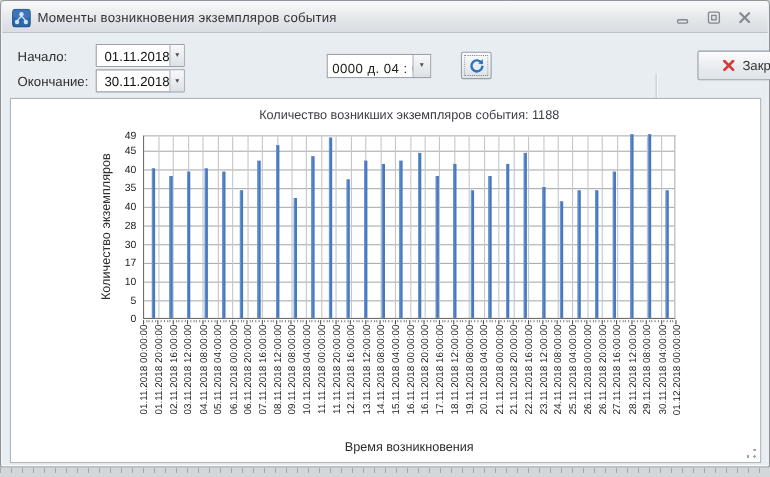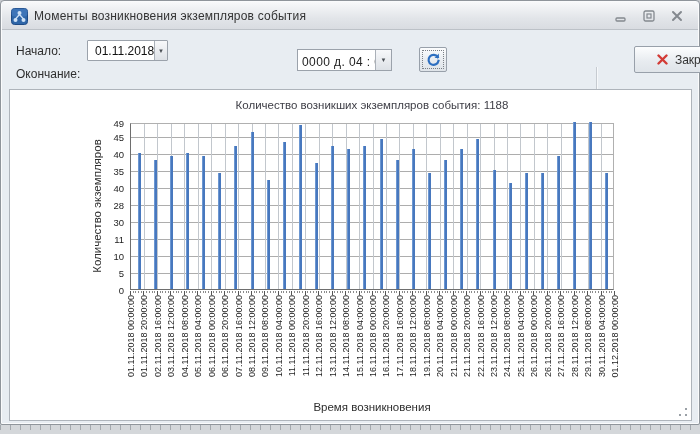--- a/index.html
+++ b/index.html
@@ -113,20 +113,24 @@
   </div>
 
   <div class="toolbar">
     <span class="fld-label" style="left:14px; top:13px">Начало:</span>
     <div class="combo" style="left:85px; top:9px; width:81px">
       <span class="val">01.11.2018</span>
       <span class="drop">▼</span>
     </div>
 
     <span class="fld-label" style="left:14px; top:36px">Окончание:</span>
+    <div class="combo" style="left:85px; top:32px; width:81px">
+      <span class="val">30.11.2018</span>
+      <span class="drop">▼</span>
+    </div>
 
     <div class="timeedit" style="top:18px">
       <span class="val">0000 д. 04 : 00 : 0</span>
       <span class="drop">▼</span>
     </div>
 
     <div class="btn btn-refresh" style="top:16px">
       <span class="focus"></span>
       <svg width="15" height="15" viewBox="0 0 15 15">
         <path d="M11.8 5.2 A5 5 0 1 0 12.5 8.8" fill="none" stroke="#2e6fc0" stroke-width="2.2" stroke-linecap="square"></path>
@@ -221,21 +225,21 @@
         <div class="bar" title="49" style="left: 442.167px; bottom: 0px; height: 167px; background: rgb(72, 120, 190);"></div>
         <div class="bar" title="49" style="left: 458.3px; bottom: 0px; height: 167px; background: rgb(72, 120, 190);"></div>
         <div class="bar" title="34" style="left: 474.433px; bottom: 0px; height: 115.878px; background: rgb(72, 120, 190);"></div>
       </div>
     <span class="axis-title-y">Количество экземпляров</span>
     <span class="axis-title-x">Время возникновения</span>
     <div class="grip"></div>
   <div class="ylab" style="left: 84px; top: 195px;">0</div>
       <div class="ylab" style="left: 84px; top: 177.959px;">5</div>
       <div class="ylab" style="left: 84px; top: 160.918px;">10</div>
-      <div class="ylab" style="left: 84px; top: 143.878px;">11</div>
+      <div class="ylab" style="left: 84px; top: 143.878px;">17</div>
       <div class="ylab" style="left: 84px; top: 126.837px;">30</div>
       <div class="ylab" style="left: 84px; top: 109.796px;">28</div>
       <div class="ylab" style="left: 84px; top: 92.7551px;">40</div>
       <div class="ylab" style="left: 84px; top: 75.7143px;">35</div>
       <div class="ylab" style="left: 84px; top: 58.6735px;">40</div>
       <div class="ylab" style="left: 84px; top: 41.6327px;">45</div>
       <div class="ylab" style="left: 84px; top: 28px;">49</div>
       <div class="tickmajor" style="left: 120px; top: 201px;"></div>
       <div class="tickminor" style="left: 122.689px; top: 201px;"></div>
       <div class="tickminor" style="left: 125.378px; top: 201px;"></div>

